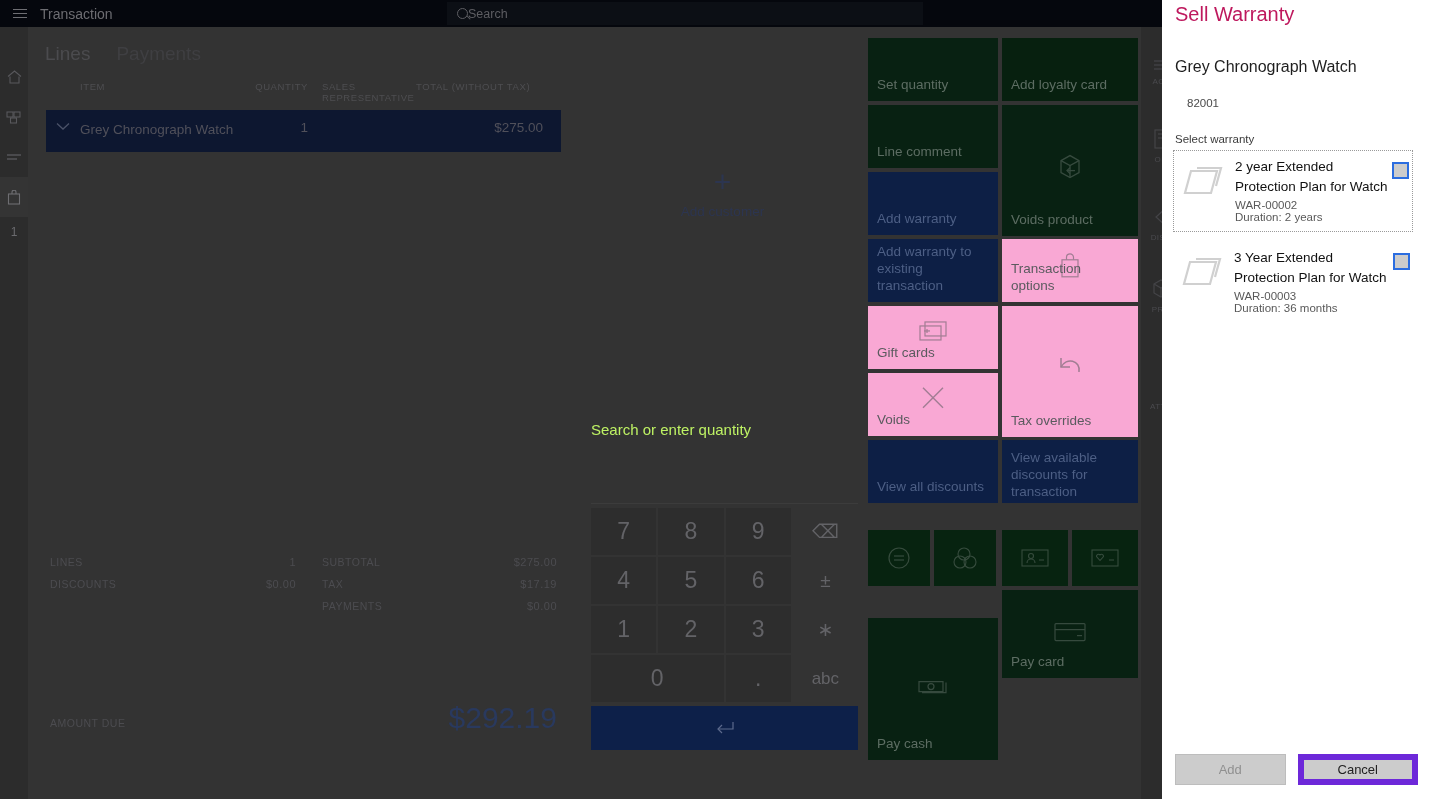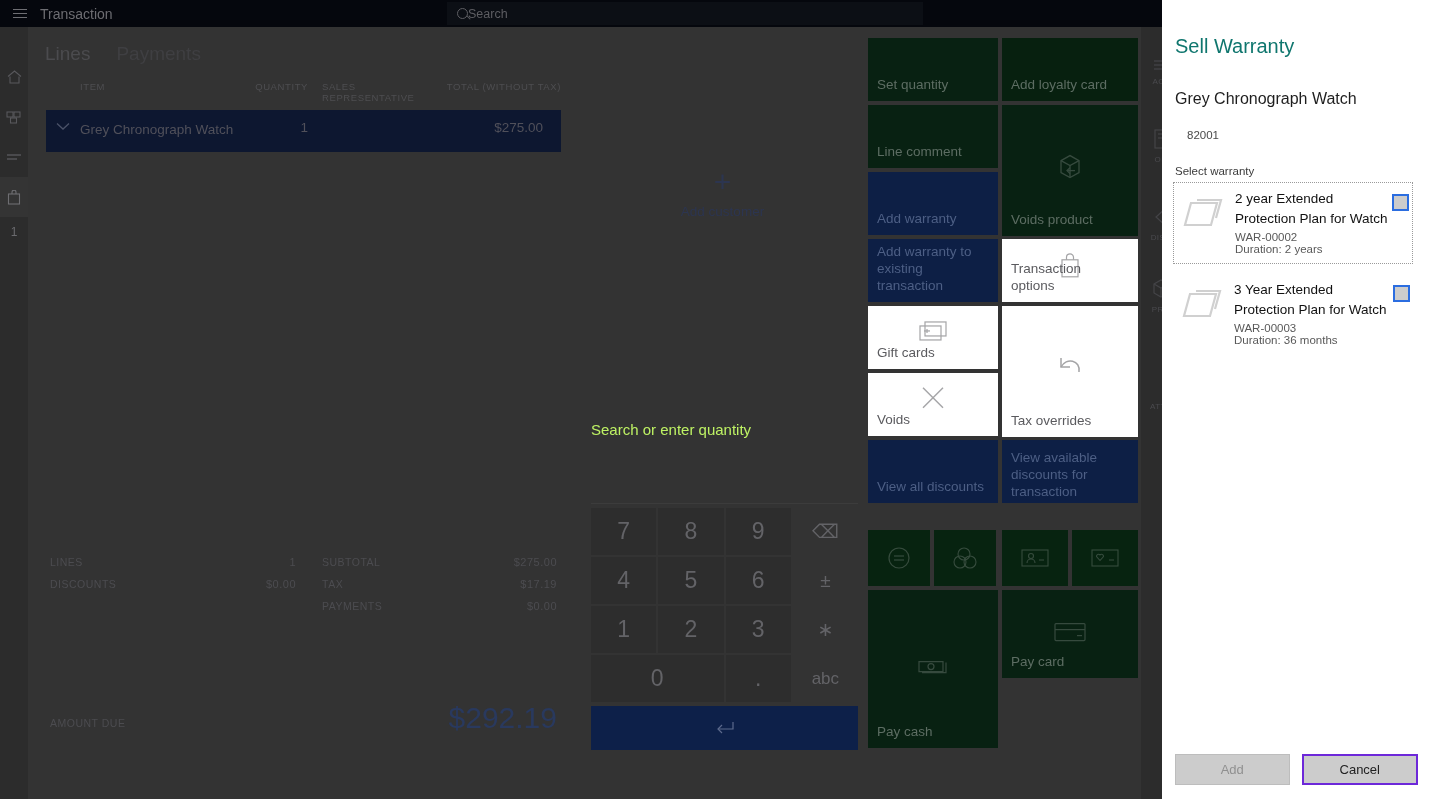--- a/index.html
+++ b/index.html
@@ -66,21 +66,21 @@
   .tabs { display: flex; gap: 26px; padding: 16px 0 0 17px; }
   .tab { font-size: 19px; color: #3f3f42; }
   .tab.active { color: #4b4b4e; }
   .lines-head {
     display: flex; margin-top: 16px; padding: 0 18px 0 18px;
     font-size: 9.5px; color: #4e4e51; letter-spacing: .6px;
   }
   .c-item { width: 198px; padding-left: 34px; }
   .c-qty { width: 64px; text-align: right; }
   .c-rep { width: 108px; padding-left: 14px; }
-  .c-total { flex: 1; text-align: right; }
+  .c-total { flex: 1; }
   .line-row {
     display: flex; align-items: flex-start;
     margin: 7px 18px 0 18px; background: #0d1730;
     padding: 10px 0 12px 0; font-size: 13.5px; color: #50505a;
   }
   .chev { width: 34px; text-align: center; color: #4a5268; font-size: 12px; }
   .line-item { width: 164px; line-height: 20px; }
   .line-qty { width: 64px; text-align: right; }
   .line-rep { width: 108px; }
   .line-total { flex: 1; text-align: right; padding-right: 18px; }
@@ -127,41 +127,41 @@
 
   
   .tiles { position: absolute; top: 27px; left: 866px; width: 275px; height: 772px; background:#333; }
   .tile {
     position: absolute; color: #5d6d63; font-size: 13.5px; overflow: hidden;
   }
   .tile .tlabel { position: absolute; left: 9px; bottom: 8px; line-height: 17px; width: 112px; }
   .tile.green { background: #082112; }
   .tile.greendk { background: #07200f; }
   .tile.blue { background: #0d1f45; color: #4d5f85; }
-  .tile.dark { background: #ffffff; color: #5a5a5e; }
+  .tile.dark { background: #f9a8d4; color: #5a5a5e; }
   .tile .ticon {
     position: absolute; left: 0; right: 0; top: 50%; transform: translateY(-60%);
     display: flex; align-items: center; justify-content: center; opacity: .55;
   }
   .tile-sm { background: #072310; }
 
   
   .rightstrip {
     position: absolute; top: 27px; left: 1141px; width: 290px; height: 772px;
     background: #2c2c2c;
   }
   .strip-item { position: absolute; left: 0; width: 40px; text-align: center; color: #4a4a4e; }
   .strip-item .si { font-size: 17px; line-height: 22px; opacity: .8; }
   .strip-item .sl { font-size: 8px; letter-spacing: .4px; color: #4a4a4e; }
 
   .dialog {
     position: absolute; top: 0; left: 1162px; width: 269px; height: 799px;
     background: #ffffff; color: #1b1b1b;
   }
-  .dlg-title { font-size: 20px; font-weight: 400; color: #0f766e; padding: 16px 0 0 13px; margin-top: 16px; line-height: 28px; }
+  .dlg-title { font-size: 20px; font-weight: 400; color: #be185d; padding: 0 0 0 13px; margin-top: 0px; line-height: 28px; }
   .dlg-sub { font-size: 16px; color: #1e1e1e; padding-left: 13px; margin-top: 30px; }
   .dlg-id { font-size: 11.5px; color: #4a4a4a; padding-left: 25px; margin-top: 21px; }
   .dlg-select-lbl { font-size: 11.5px; color: #3b3b3b; padding-left: 13px; margin-top: 24px; }
 
   .warr-list { margin-top: 5px; padding: 0 18px 0 11px; }
   .warr-item {
     display: flex; align-items: flex-start; padding: 6px 3px 8px 3px; position: relative;
   }
   .warr-item.focused { border: 1px dotted #9a9a9a; }
   .warr-icon { width: 58px; flex-shrink: 0; padding-top: 8px; }
@@ -176,21 +176,21 @@
 
   .dlg-footer {
     position: absolute; bottom: 14px; left: 0; width: 269px;
     display: flex; gap: 12px; padding: 0 13px;
   }
   .btn {
     flex: 1; height: 31px; font-size: 13px; font-family: "Liberation Sans", sans-serif;
     display: flex; align-items: center; justify-content: center;
   }
   .btn.add { background: #cccccc; color: #909090; border: 1px solid #bdbdbd; }
-  .btn.cancel { background: #cccccc; color: #222; border: 2px solid #6d28d9; }
+  .btn.cancel { background: #cccccc; color: #222; border: 6px solid #6d28d9; }
 </style>
 </head>
 <body>
 
 <div id="app">
 
   <div class="backdrop">
 
     <div class="topbar">
       <div class="hamburger">
@@ -436,21 +436,21 @@
       <div class="tile tile-sm" style="left:206px;top:503px;width:66px;height:56px">
         <div class="ticon" style="transform:translateY(-50%)">
           <svg width="30" height="22" viewBox="0 0 30 22" fill="none" stroke="#5d6d63" stroke-width="1.1">
             <rect x="2" y="3" width="26" height="16"></rect>
             <path d="M10 8 a2 2 0 0 1 3.5 1.5 L10 13.5 L6.5 9.5 A2 2 0 0 1 10 8 Z"></path>
             <line x1="19" y1="13" x2="24" y2="13"></line>
           </svg>
         </div>
       </div>
 
-      <div class="tile green" style="left:2px;top:563px;width:130px;height:158px">
+      <div class="tile green" style="left:2px;top:591px;width:130px;height:142px">
         <div class="ticon">
           <svg width="36" height="24" viewBox="0 0 36 24" fill="none" stroke="#5d6d63" stroke-width="1.2">
             <path d="M4 7 h24 v10 h-24 z"></path>
               <path d="M7 18 h24 v-10"></path>
               <circle cx="16" cy="12" r="3"></circle>
           </svg>
         </div>
         <div class="tlabel">Pay cash</div>
       </div>
       <div class="tile green" style="left:136px;top:563px;width:136px;height:88px">

